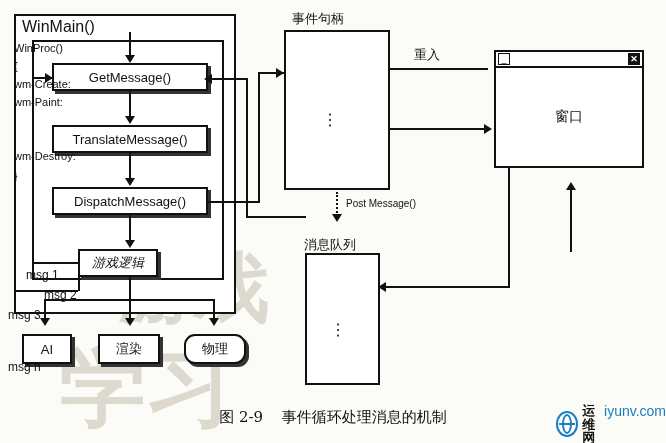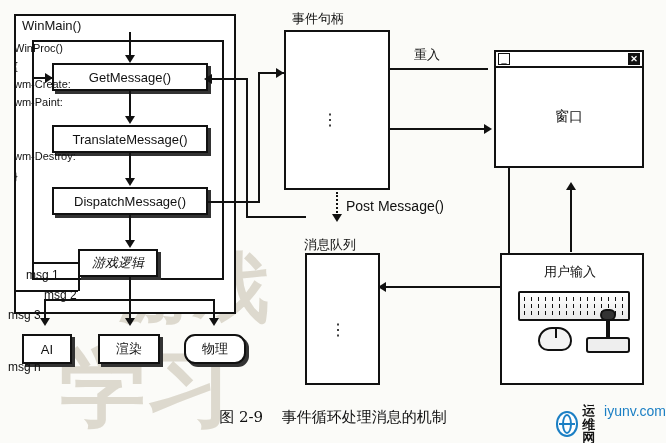--- a/index.html
+++ b/index.html
@@ -292,21 +292,21 @@
 </style>
 </head>
 <body>
 
 <div id="root">
 
   <div class="watermark" style="left:118px; top:238px; font-size:76px;">游戏</div>
   <div class="watermark" style="left:60px; top:330px; font-size:86px;">学习</div>
 
   <div class="box" style="left:14px; top:14px; width:222px; height:300px;"></div>
-  <div class="lbl" style="left:22px; top:18px; font-size:13px;">WinMain()</div>
+  <div class="lbl" style="left:22px; top:18px; font-size:16px;">WinMain()</div>
 
   <div class="box" style="left:32px; top:40px; width:192px; height:240px; border-width:2px;"></div>
 
   <div class="box centerbox shadow" style="left:52px; top:63px; width:156px; height:28px;">
     <span>GetMessage()</span>
   </div>
 
   <div class="box centerbox shadow" style="left:52px; top:125px; width:156px; height:28px;">
     <span>TranslateMessage()</span>
   </div>
@@ -391,46 +391,34 @@
       <div class="tb-btn">_</div>
       <div class="tb-btn close">✕</div>
     </div>
     <div id="window-client">
       <span>窗口</span>
     </div>
   </div>
 
   <div class="dotted-v" style="left:336px; top:192px; height:24px;"></div>
   <div class="arrow arrow-down" style="left:332px; top:214px;"></div>
-  <div class="lbl" style="left:346px; top:198px; font-size:14px;text-align:center;">Post Message()</div>
+  <div class="lbl" style="left:346px; top:198px; font-size:10px;text-align:center;">Post Message()</div>
 
   <div class="lbl" style="left:304px; top:236px;">消息队列</div>
   <div class="box" id="msgqueue-box"></div>
   <div class="msg-line" style="top:268px;padding-left:18px;">msg 1</div>
   <div class="msg-line" style="top:288px;padding-left:36px;">msg 2</div>
   <div class="msg-line" style="top:308px;">msg 3</div>
   <div class="vdots" style="left:330px; top:326px; font-size:16px;">⋮</div>
   <div class="msg-line" style="top:360px;">msg n</div>
 
   <div class="line vline" style="left:508px; top:168px; height:118px;"></div>
   <div class="line hline" style="left:384px; top:286px; width:126px;"></div>
   <div class="arrow arrow-left" style="left:378px; top:282px;"></div>
 
-  <div class="box" id="userinput-box">
-    <div class="lbl" style="left:42px; top:8px; font-size:13px;">用户输入</div>
-    <div class="kb">
-      <div class="kb-row" style="top:4px;"></div>
-      <div class="kb-row" style="top:11px;"></div>
-      <div class="kb-row" style="top:18px;"></div>
-    </div>
-    <div class="mouse"></div>
-    <div class="joystick-base"></div>
-    <div class="joystick-stick"></div>
-    <div class="joystick-knob"></div>
-  </div>
 
   <div class="line vline" style="left:570px; top:190px; height:62px;"></div>
   <div class="arrow arrow-up" style="left:566px; top:182px;"></div>
 
   <div id="caption">
     <span class="cap-num">图 2-9</span>
     <span>事件循环处理消息的机制</span>
   </div>
 
   <div id="logo">

